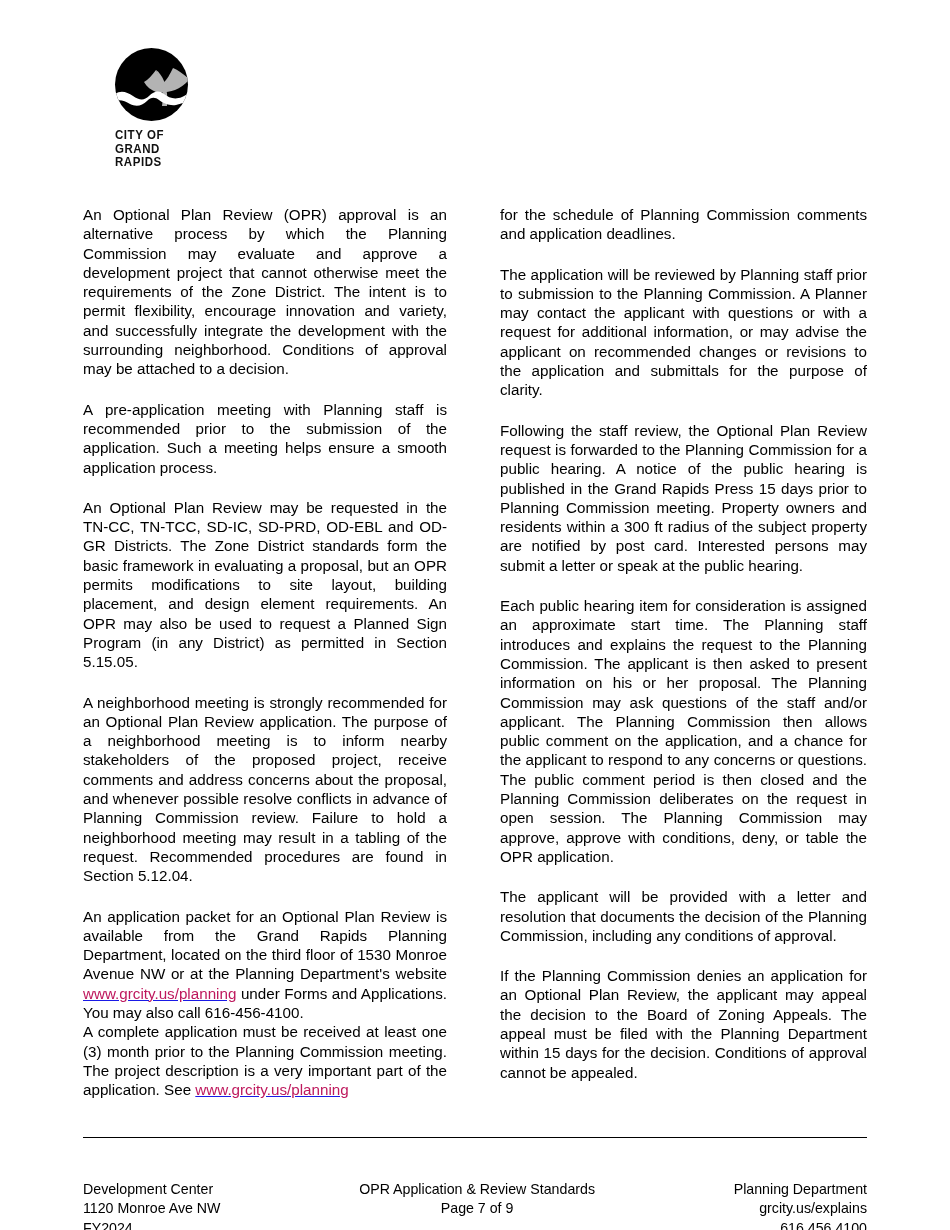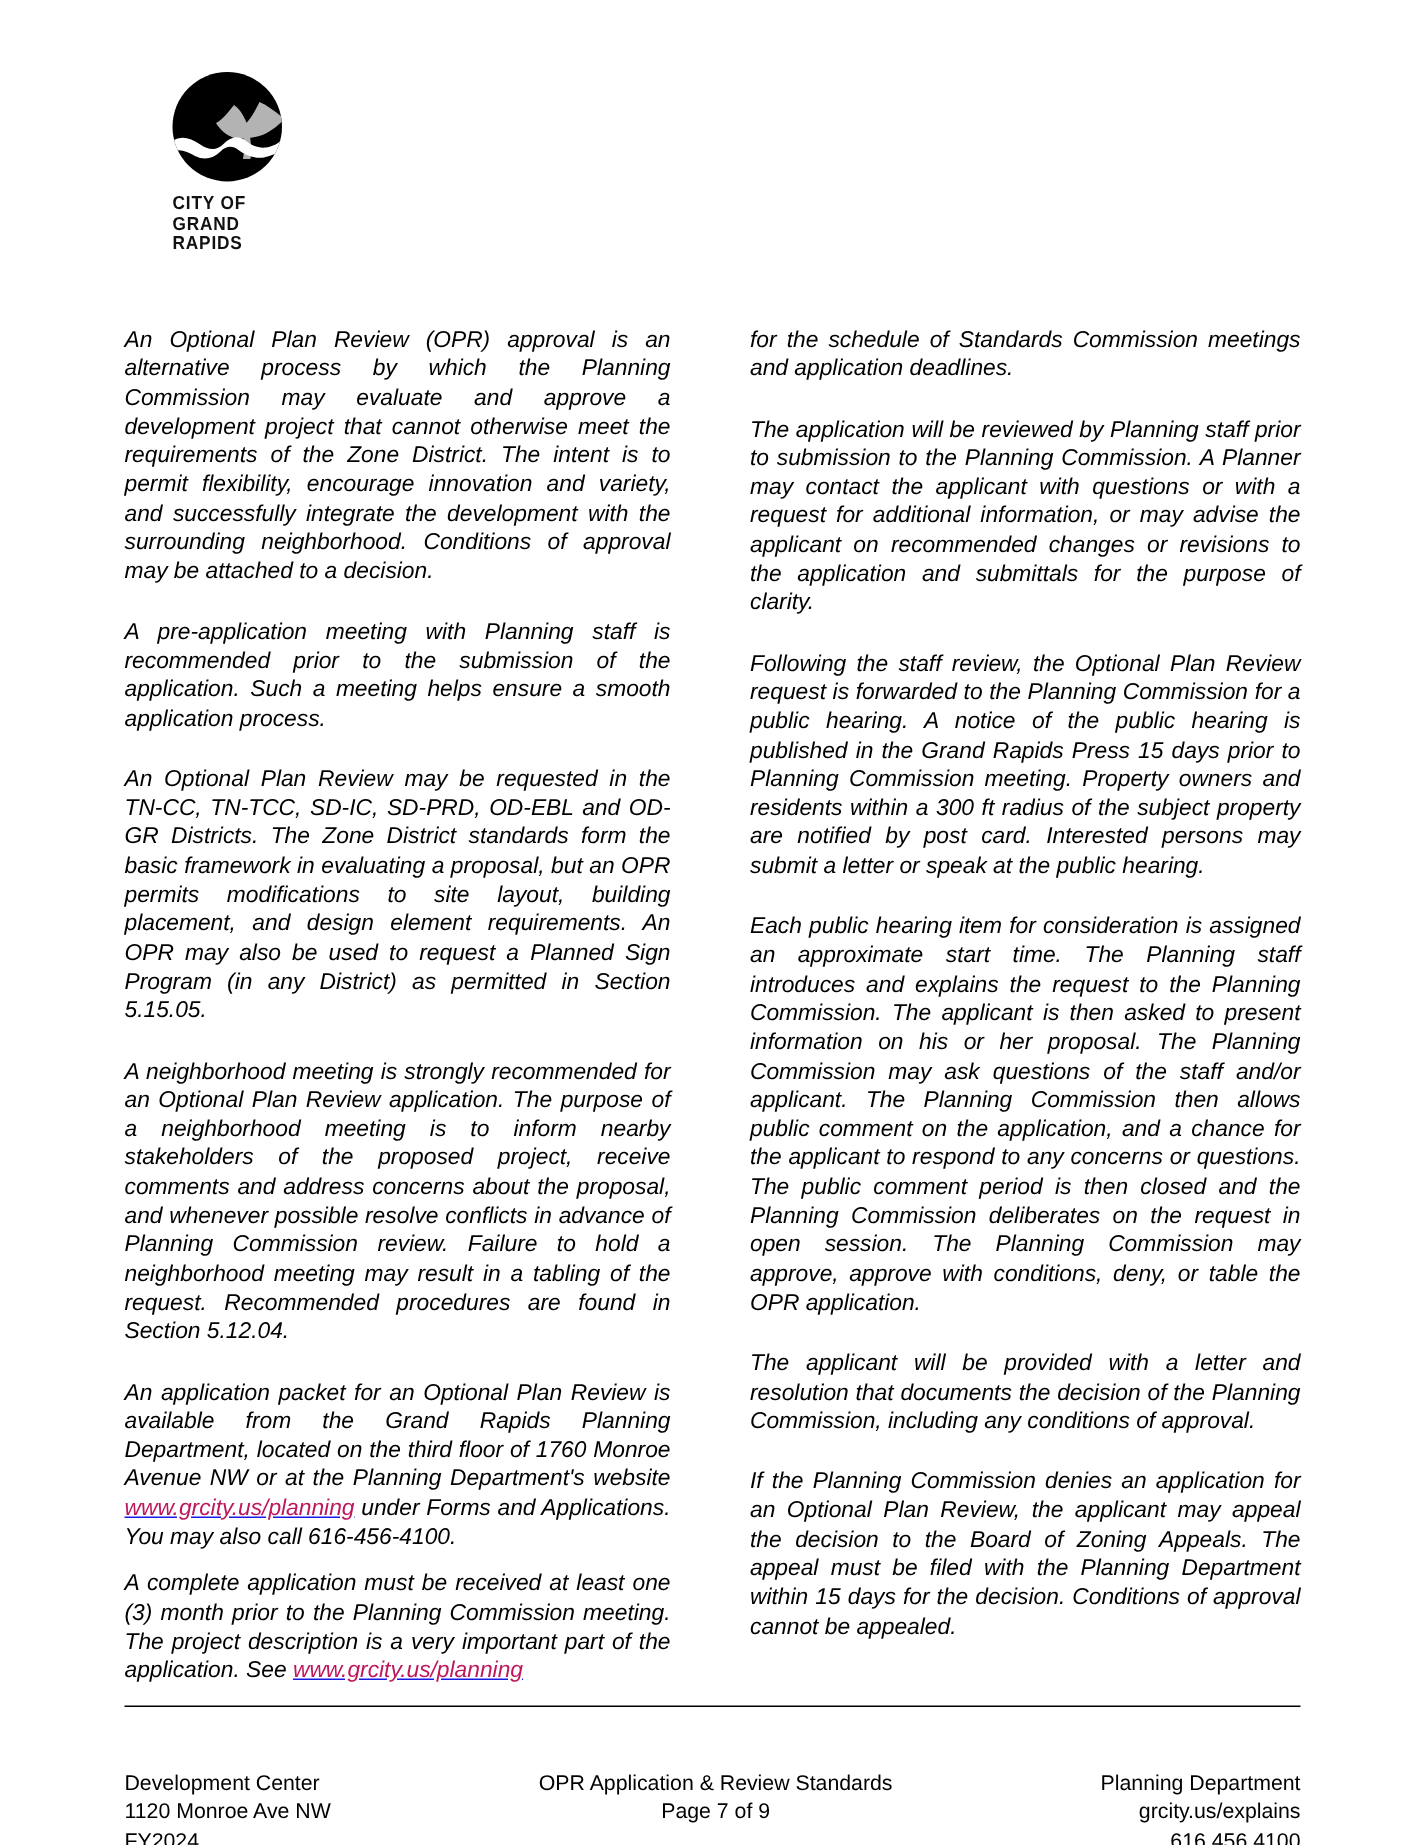--- a/index.html
+++ b/index.html
@@ -65,23 +65,22 @@
     font-size: 15.2px;
     line-height: 19.3px;
     text-align: justify;
     text-justify: inter-word;
     color: #000000;
   }
   #col-left  { left: 83px;  width: 364px; }
   #col-right { left: 500px; width: 367px; }
 
   .para {
-    margin: 12px 0 21px 0;
+    margin: 0 0 21px 0;
     text-align: justify;
-    font-style: italic;
   }
   .para.tight { margin-bottom: 0; }
   .para.last  { margin-bottom: 0; }
   .para:last-child { margin-bottom: 0; }
 
   
   .para { hyphens: none; }
 
   a.doclink {
     color: #be185d;
@@ -144,27 +143,27 @@
 </div>
 
 <div id="content">
 
   <div id="col-left" class="column">
     <p class="para">An Optional Plan Review (OPR) approval is an alternative process by which the Planning Commission may evaluate and approve a development project that cannot otherwise meet the requirements of the Zone District.  The intent is to permit flexibility, encourage innovation and variety, and successfully integrate the development with the surrounding neighborhood.  Conditions of approval may be attached to a decision.</p>
     <p class="para">A pre-application meeting with Planning staff is recommended prior to the submission of the application.  Such a meeting helps ensure a smooth application process.</p>
     <p class="para">An Optional Plan Review may be requested in the TN-CC, TN-TCC, SD-IC, SD-PRD, OD-EBL and OD-GR Districts.  The Zone District standards form the basic framework in evaluating a proposal, but an OPR permits modifications to site layout, building placement, and design element requirements.  An OPR may also be used to request a Planned Sign Program (in any District) as permitted in Section 5.15.05.</p>
     <p class="para">A neighborhood meeting is strongly recommended for an Optional Plan Review application.  The purpose of a neighborhood meeting is to inform nearby stakeholders of the proposed project, receive comments and address concerns about the proposal, and whenever possible resolve conflicts in advance of Planning Commission review.  Failure to hold a neighborhood meeting may result in a tabling of the request. Recommended procedures are found in Section 5.12.04.</p>
 
-    <p class="para tight"><span>An application packet for an Optional Plan Review is available from the Grand Rapids Planning Department, located on the third floor of 1760 Monroe Avenue NW or at the Planning Department's website </span><a class="doclink" href="#">www.grcity.us/planning</a><span> under Forms and Applications.  You may also call 616-456-4100.</span></p>
+    <p class="para tight"><span>An application packet for an Optional Plan Review is available from the Grand Rapids Planning Department, located on the third floor of 1530 Monroe Avenue NW or at the Planning Department's website </span><a class="doclink" href="#">www.grcity.us/planning</a><span> under Forms and Applications.  You may also call 616-456-4100.</span></p>
 
     <p class="para last"><span>A complete application must be received at least one (3) month prior to the Planning Commission meeting.  The project description is a very important part of the application. See </span><a class="doclink" href="#">www.grcity.us/planning</a></p>
   </div>
 
   <div id="col-right" class="column">
-    <p class="para">for the schedule of Standards Commission meetings and application deadlines.</p>
+    <p class="para">for the schedule of Planning Commission comments and application deadlines.</p>
     <p class="para">The application will be reviewed by Planning staff prior to submission to the Planning Commission.  A Planner may contact the applicant with questions or with a request for additional information, or may advise the applicant on recommended changes or revisions to the application and submittals for the purpose of clarity.</p>
     <p class="para">Following the staff review, the Optional Plan Review request is forwarded to the Planning Commission for a public hearing.  A notice of the public hearing is published in the Grand Rapids Press 15 days prior to Planning Commission meeting.  Property owners and residents within a 300 ft radius of the subject property are notified by post card.   Interested persons may submit a letter or speak at the public hearing.</p>
     <p class="para">Each public hearing item for consideration is assigned an approximate start time.  The Planning staff introduces and explains the request to the Planning Commission.  The applicant is then asked to present information on his or her proposal.  The Planning Commission may ask questions of the staff and/or applicant.  The Planning Commission then allows public comment on the application, and a chance for the applicant to respond to any concerns or questions.  The public comment period is then closed and the Planning Commission deliberates on the request in open session. The Planning Commission may approve, approve with conditions, deny, or table the OPR application.</p>
     <p class="para">The applicant will be provided with a letter and resolution that documents the decision of the Planning Commission, including any conditions of approval.</p>
     <p class="para last">If the Planning Commission denies an application for an Optional Plan Review, the applicant may appeal the decision to the Board of Zoning Appeals.  The appeal must be filed with the Planning Department within 15 days for the decision.   Conditions of approval cannot be appealed.</p>
   </div>
 
 </div>
 
 <div id="footer">

